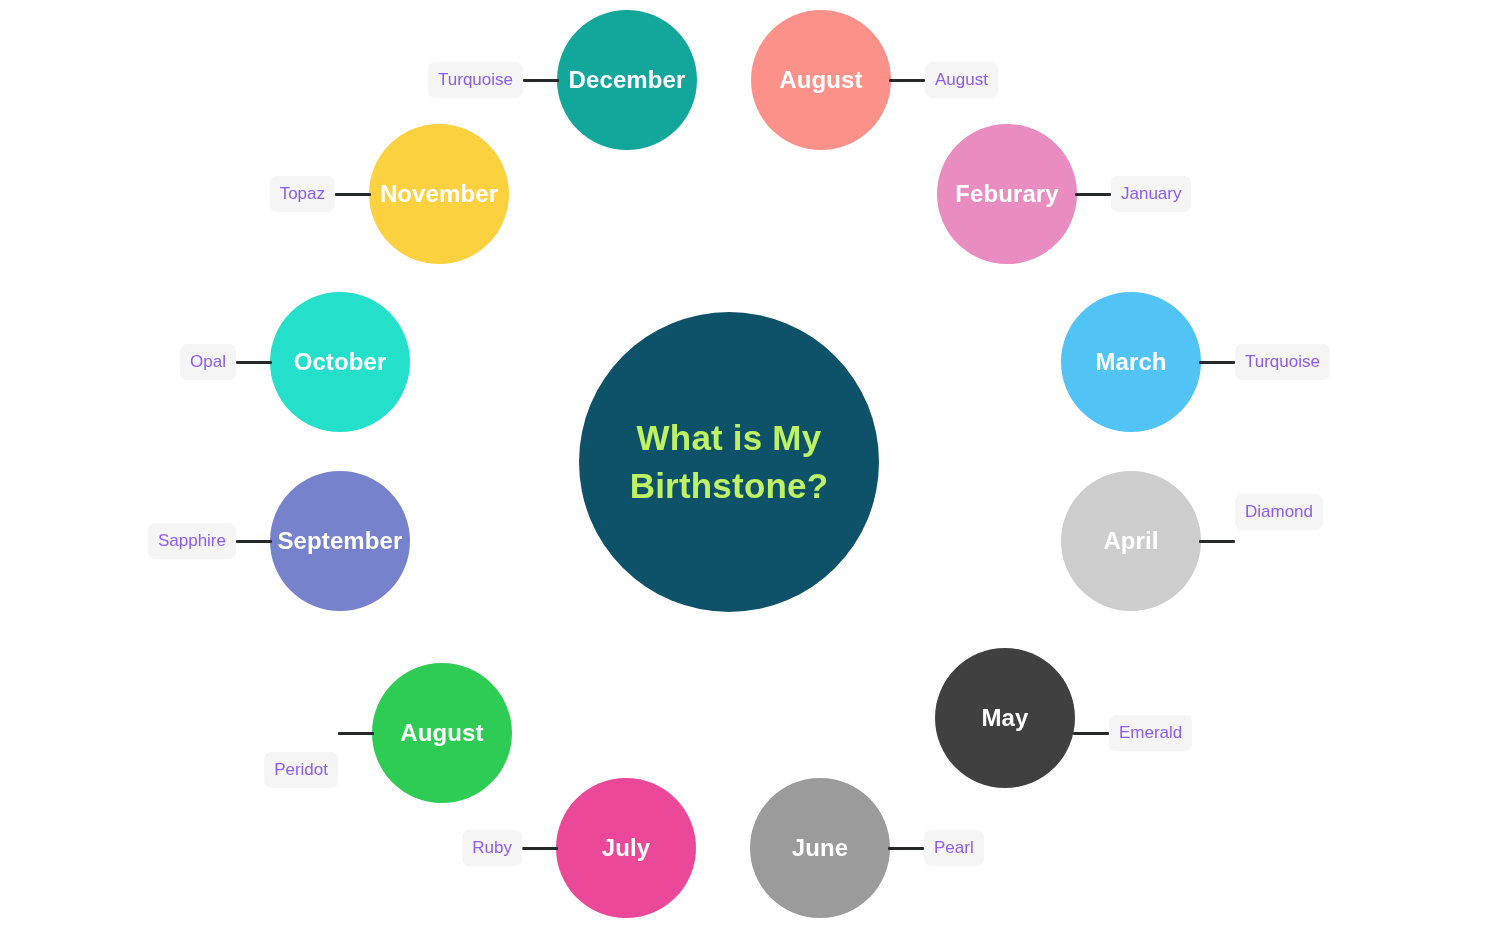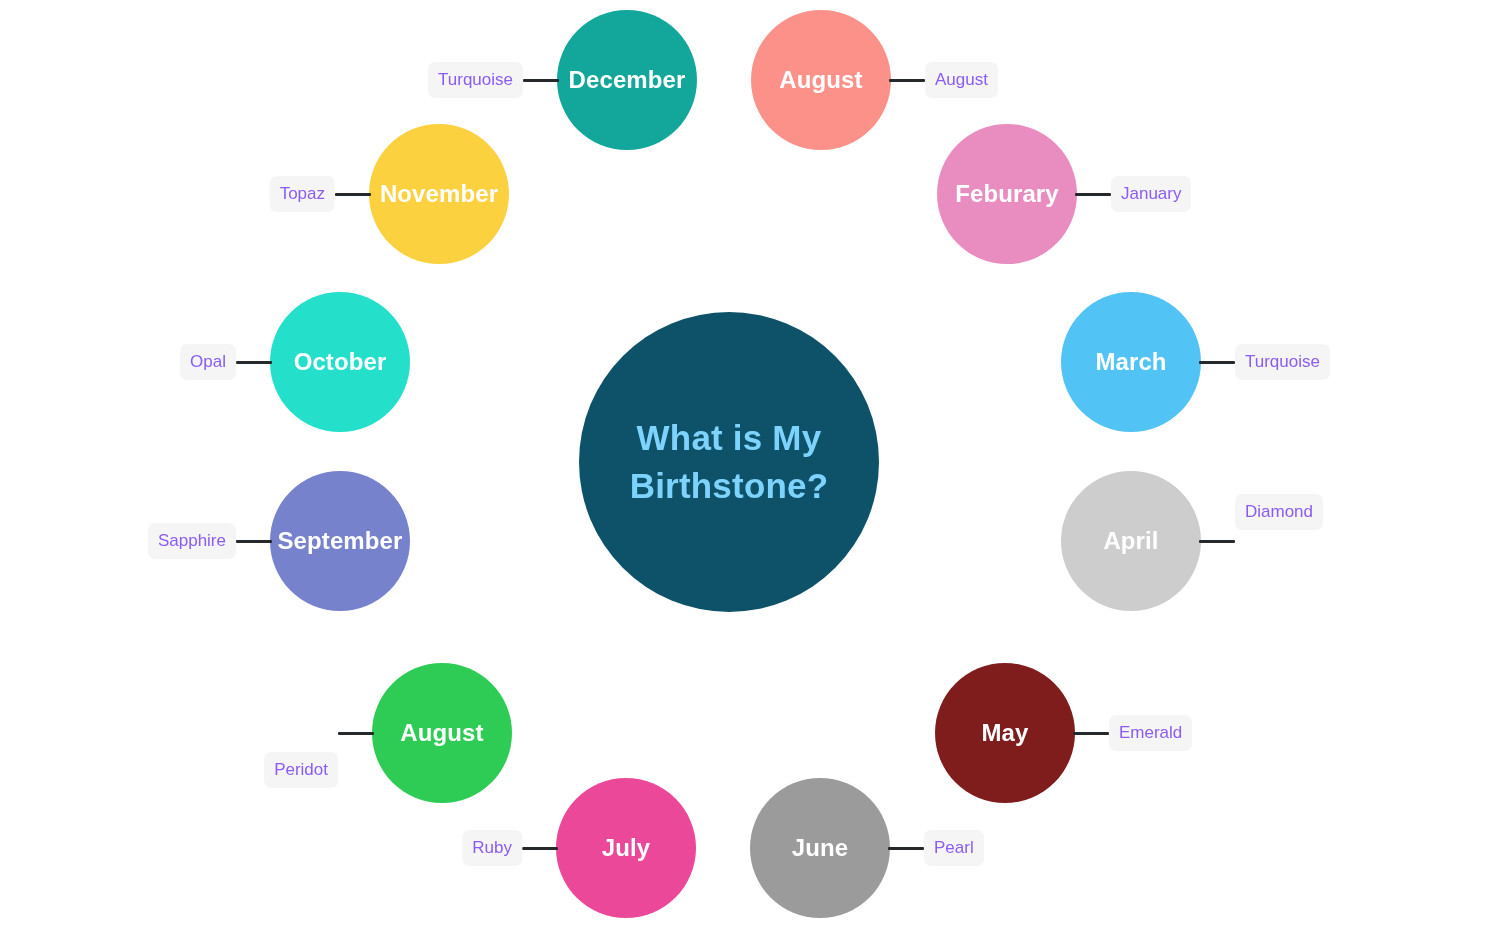--- a/index.html
+++ b/index.html
@@ -23,21 +23,21 @@
   .hub {
     position: absolute;
     border-radius: 50%;
     display: flex;
     align-items: center;
     justify-content: center;
     text-align: center;
     box-sizing: border-box;
   }
   .hub-label {
-    color: #7dd3fc;
+    color: #bef264;
     font-size: 35px;
     font-weight: bold;
     line-height: 1.38;
     letter-spacing: 0.2px;
     padding: 0 26px;
   }
   
   .node {
     position: absolute;
     border-radius: 50%;
@@ -104,21 +104,21 @@
       <div class="node" style="width: 140px; height: 140px; left: 1061px; top: 292px; background: rgb(81, 196, 245);">
         <div class="node-label">March</div>
       </div>
       <div class="connector" style="width: 36px; top: 360.5px; left: 1199px;"></div>
       <div class="chip right" style="top: 362px; left: 1235px;">Turquoise</div>
       <div class="node" style="width: 140px; height: 140px; left: 1061px; top: 471px; background: rgb(205, 205, 205);">
         <div class="node-label">April</div>
       </div>
       <div class="connector" style="width: 36px; top: 539.5px; left: 1199px;"></div>
       <div class="chip right" style="top: 512px; left: 1235px; text-align: right;">Diamond</div>
-      <div class="node" style="width: 140px; height: 140px; left: 935px; top: 663px; background: #7f1d1d;">
+      <div class="node" style="width: 140px; height: 140px; left: 935px; top: 648px; background: #404040;">
         <div class="node-label">May</div>
       </div>
       <div class="connector" style="width: 36px; top: 731.5px; left: 1073px;"></div>
       <div class="chip right" style="top: 733px; left: 1109px;">Emerald</div>
       <div class="node" style="width: 140px; height: 140px; left: 750px; top: 778px; background: rgb(155, 155, 155);">
         <div class="node-label">June</div>
       </div>
       <div class="connector" style="width: 36px; top: 846.5px; left: 888px;"></div>
       <div class="chip right" style="top: 848px; left: 924px;">Pearl</div>
       <div class="node" style="width: 140px; height: 140px; left: 556px; top: 778px; background: #ec4899;">

